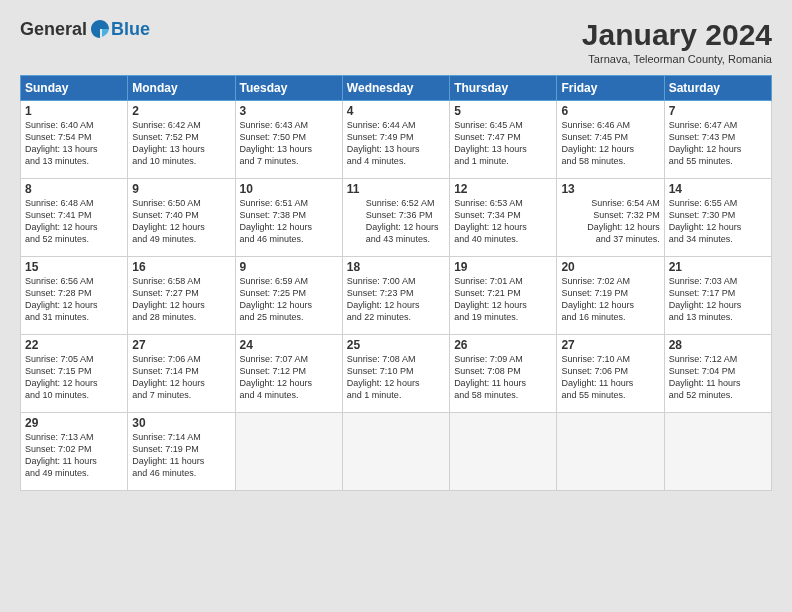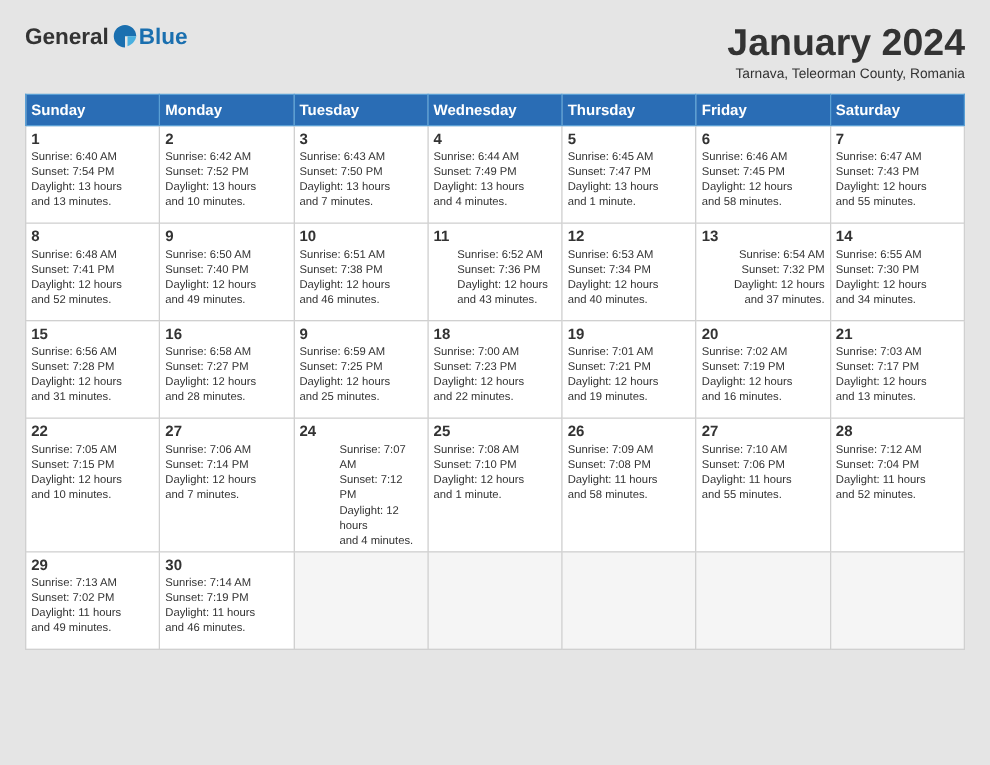--- a/index.html
+++ b/index.html
@@ -300,21 +300,21 @@
           </td>
           <td>
             <span class="day-num">27</span>
             <div class="day-info" style="white-space: pre-line;">Sunrise: 7:06 AM
 Sunset: 7:14 PM
 Daylight: 12 hours
 and 7 minutes.</div>
           </td>
           <td>
             <span class="day-num">24</span>
-            <div class="day-info" style="white-space: pre-line; margin-left: 32px;">Sunrise: 7:07 AM
+            <div class="day-info" style="white-space: pre-line;">Sunrise: 7:07 AM
 Sunset: 7:12 PM
 Daylight: 12 hours
 and 4 minutes.</div>
           </td>
           <td>
             <span class="day-num">25</span>
             <div class="day-info" style="white-space: pre-line;">Sunrise: 7:08 AM
 Sunset: 7:10 PM
 Daylight: 12 hours
 and 1 minute.</div>

